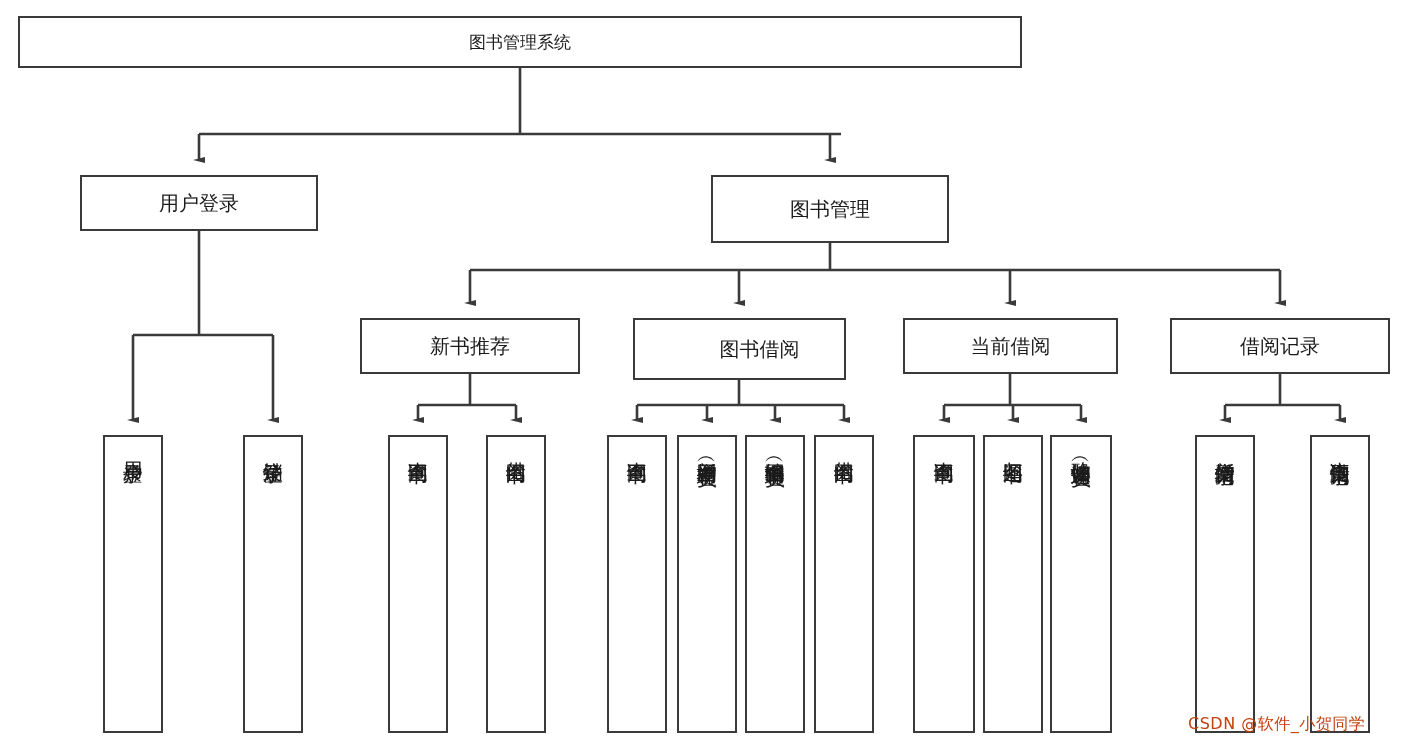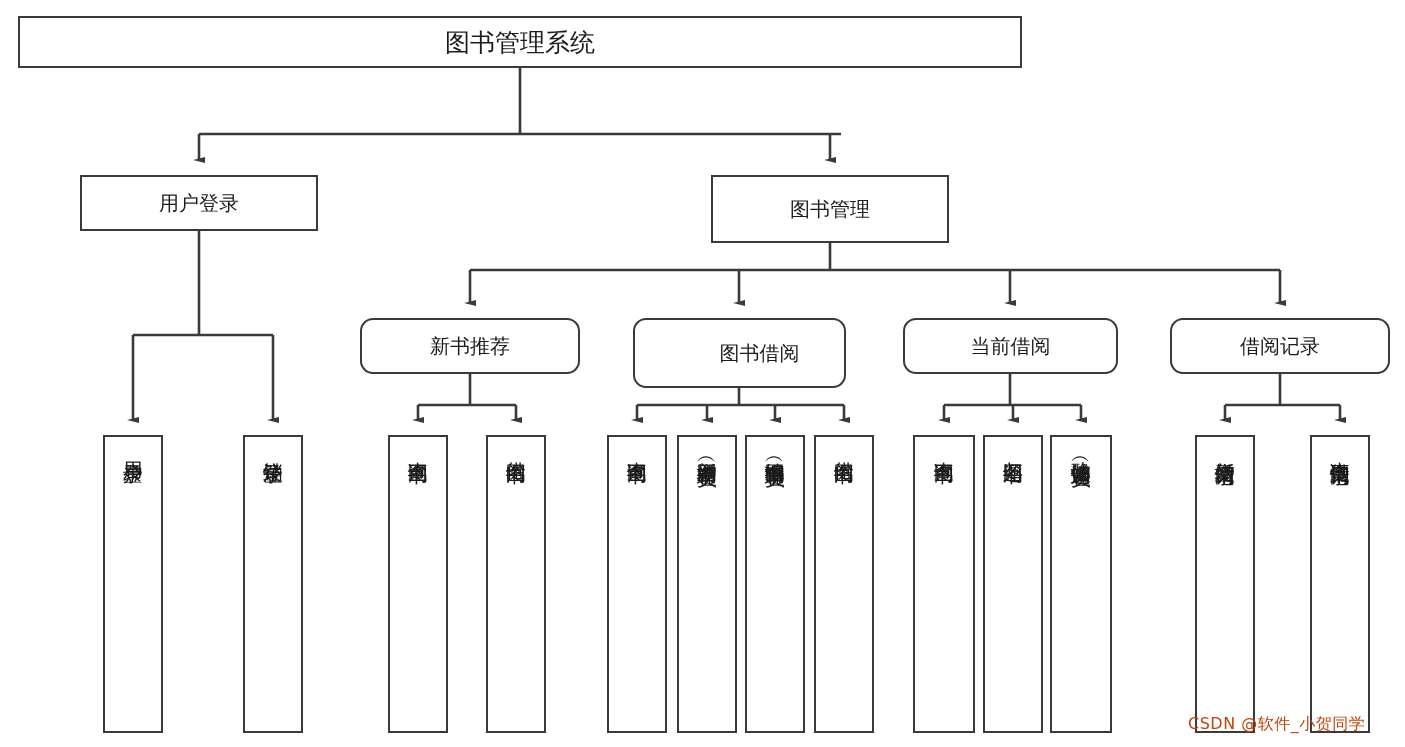--- a/index.html
+++ b/index.html
@@ -30,23 +30,23 @@
   .node {
     position: absolute;
     box-sizing: border-box;
     background: #ffffff;
     border: 2px solid #3a3a3a;
     display: flex;
     align-items: center;
     justify-content: center;
     color: #1b1b1b;
   }
-  .node.level0 { font-size: 25px; font-family: Liberation Serif, serif; }
+  .node.level0 { font-size: 17px; font-family: Liberation Serif, serif; }
   .node.level1 { font-size: 20px; }
-  .node.level2 { font-size: 20px; border-radius: 13px; }
+  .node.level2 { font-size: 20px; }
   .node.leaf {
     align-items: flex-start;
     justify-content: center;
     padding-top: 9px;
   }
   .leaf-text {
     writing-mode: vertical-rl;
     text-orientation: upright;
     font-size: 20px;
     line-height: 1.32;
@@ -126,21 +126,21 @@
   <div class="node level1" style="left:80px; top:175px; width:238px; height:56px;">
     <span>用户登录</span>
   </div>
   <div class="node level1" style="left:711px; top:175px; width:238px; height:68px;">
     <span>图书管理</span>
   </div>
 
   <div class="node level2" style="left:360px; top:318px; width:220px; height:56px;">
     <span>新书推荐</span>
   </div>
-  <div class="node level2" style="left:633px; top:318px; width:213px; height:70px;padding-left:40px;">
+  <div class="node level2" style="left:633px; top:318px; width:213px; height:62px;padding-left:40px;">
     <span>图书借阅</span>
   </div>
   <div class="node level2" style="left:903px; top:318px; width:215px; height:56px;font-family:Liberation Serif, serif;">
     <span>当前借阅</span>
   </div>
   <div class="node level2" style="left:1170px; top:318px; width:220px; height:56px;">
     <span>借阅记录</span>
   </div>
 
   <div class="node leaf" style="left:103px; top:435px; width:60px; height:298px;">

